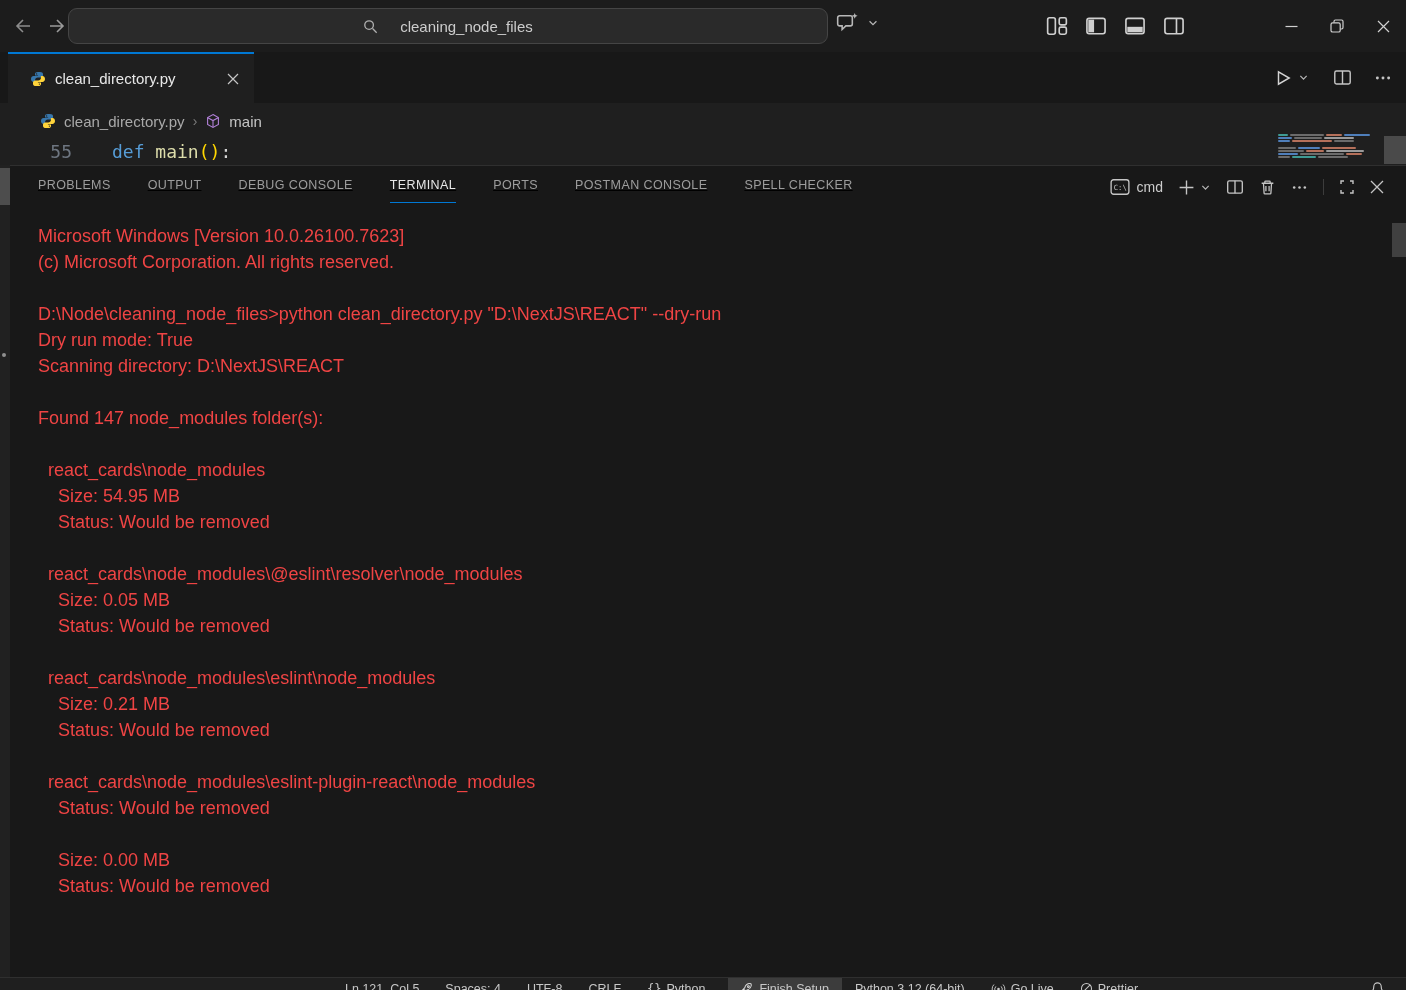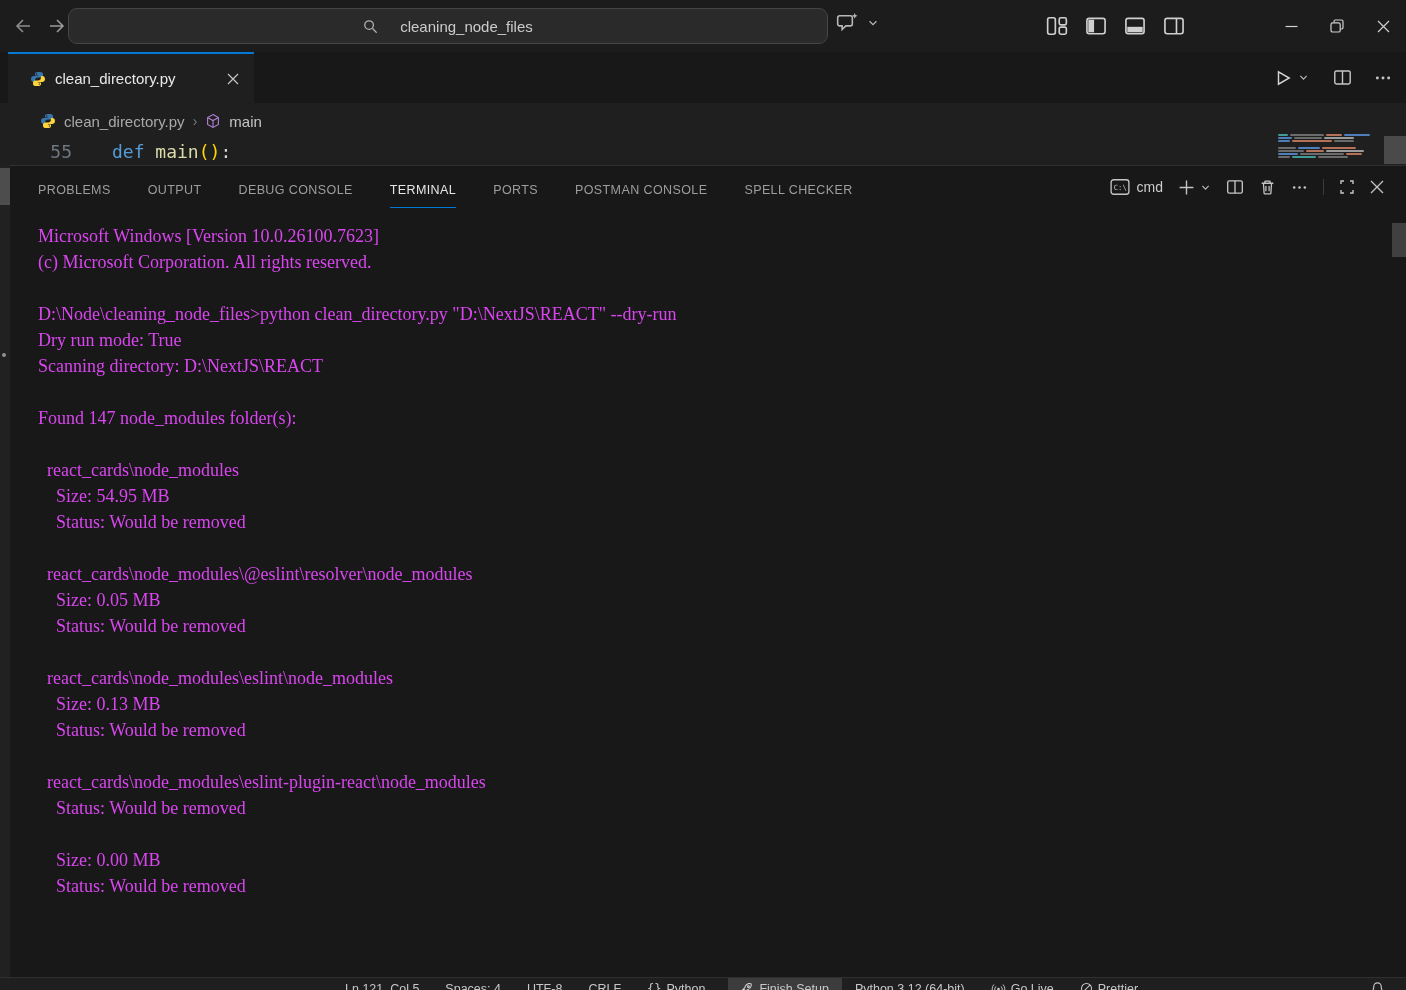--- a/index.html
+++ b/index.html
@@ -54,32 +54,32 @@
   
   .minimap { position:absolute; left:1278px; top:134px; width:100px; height:30px; }
   .mm-row { height:2px; margin-bottom:1px; display:flex; gap:2px; }
   .mm-row div { height:2px; border-radius:1px; }
   .mm-gap { height:4px; }
   .c-gray{background:#6b6b6b}.c-blue{background:#4f7fbb}.c-teal{background:#3f9b94}.c-orange{background:#b5705a}.c-lt{background:#9a9a9a}
   .editor-scroll { position:absolute; left:1384px; top:136px; width:22px; height:28px; background:#4a4a4a; }
 
   
   .panel { position:absolute; left:0; top:165px; width:1406px; height:812px; background:#181818; border-top:1px solid #2f2f2f; }
-  .panel-header { position:absolute; left:0; top:0; width:1406px; height:42px; display:flex; align-items:flex-end; }
+  .panel-header { position:absolute; left:0; top:0; width:1406px; height:42px; display:flex; align-items:flex-start;text-decoration:underline; }
   .panel-tabs { display:flex; gap:37px; padding-left:38px; }
   .ptab { font-size:12.5px; letter-spacing:.4px; color:#9d9d9d; padding:12px 0 10px 0; border-bottom:1px solid transparent; }
   .ptab.active { color:#e7e7e7; border-bottom:1px solid #0078d4; }
   .panel-actions { position:absolute; right:22px; top:0; height:42px; display:flex; align-items:center; gap:15px; }
   .shell-item { display:flex; align-items:center; gap:7px; color:#cccccc; font-size:14px; }
   .p-sep { width:1px; height:16px; background:#3c3c3c; }
 
   .terminal {
     position:absolute; left:12px; top:42px; width:1380px; height:760px;
     padding:15px 0 0 26px;
-    font-family:Liberation Serif, serif; font-size:18px; color:#d946ef;
+    font-family:Liberation Sans, sans-serif; font-size:18px; color:#ef4444;
   }
   .t-line { height:26px; line-height:26px; white-space:pre; }
   .term-scroll { position:absolute; right:0px; top:57px; width:14px; height:34px; background:#404040; }
 
   
   .left-strip { position:absolute; left:0; top:165px; width:10px; height:812px; background:#212121; }
   .left-thumb { position:absolute; left:0; top:3px; width:10px; height:37px; background:#4d4d4d; }
   .left-dot { position:absolute; left:2px; top:188px; width:4px; height:4px; background:#8f8f8f; border-radius:2px; }
 
   
@@ -344,21 +344,21 @@
     <div class="t-line"></div>
     <div class="t-line">  react_cards\node_modules</div>
     <div class="t-line">    Size: 54.95 MB</div>
     <div class="t-line">    Status: Would be removed</div>
     <div class="t-line"></div>
     <div class="t-line">  react_cards\node_modules\@eslint\resolver\node_modules</div>
     <div class="t-line">    Size: 0.05 MB</div>
     <div class="t-line">    Status: Would be removed</div>
     <div class="t-line"></div>
     <div class="t-line">  react_cards\node_modules\eslint\node_modules</div>
-    <div class="t-line">    Size: 0.13 MB</div>
+    <div class="t-line">    Size: 0.21 MB</div>
     <div class="t-line">    Status: Would be removed</div>
     <div class="t-line"></div>
     <div class="t-line">  react_cards\node_modules\eslint-plugin-react\node_modules</div>
     <div class="t-line">    Status: Would be removed</div>
     <div class="t-line"></div>
     <div class="t-line">    Size: 0.00 MB</div>
     <div class="t-line">    Status: Would be removed</div>
   </div>
   <div class="term-scroll"></div>
 </div>

